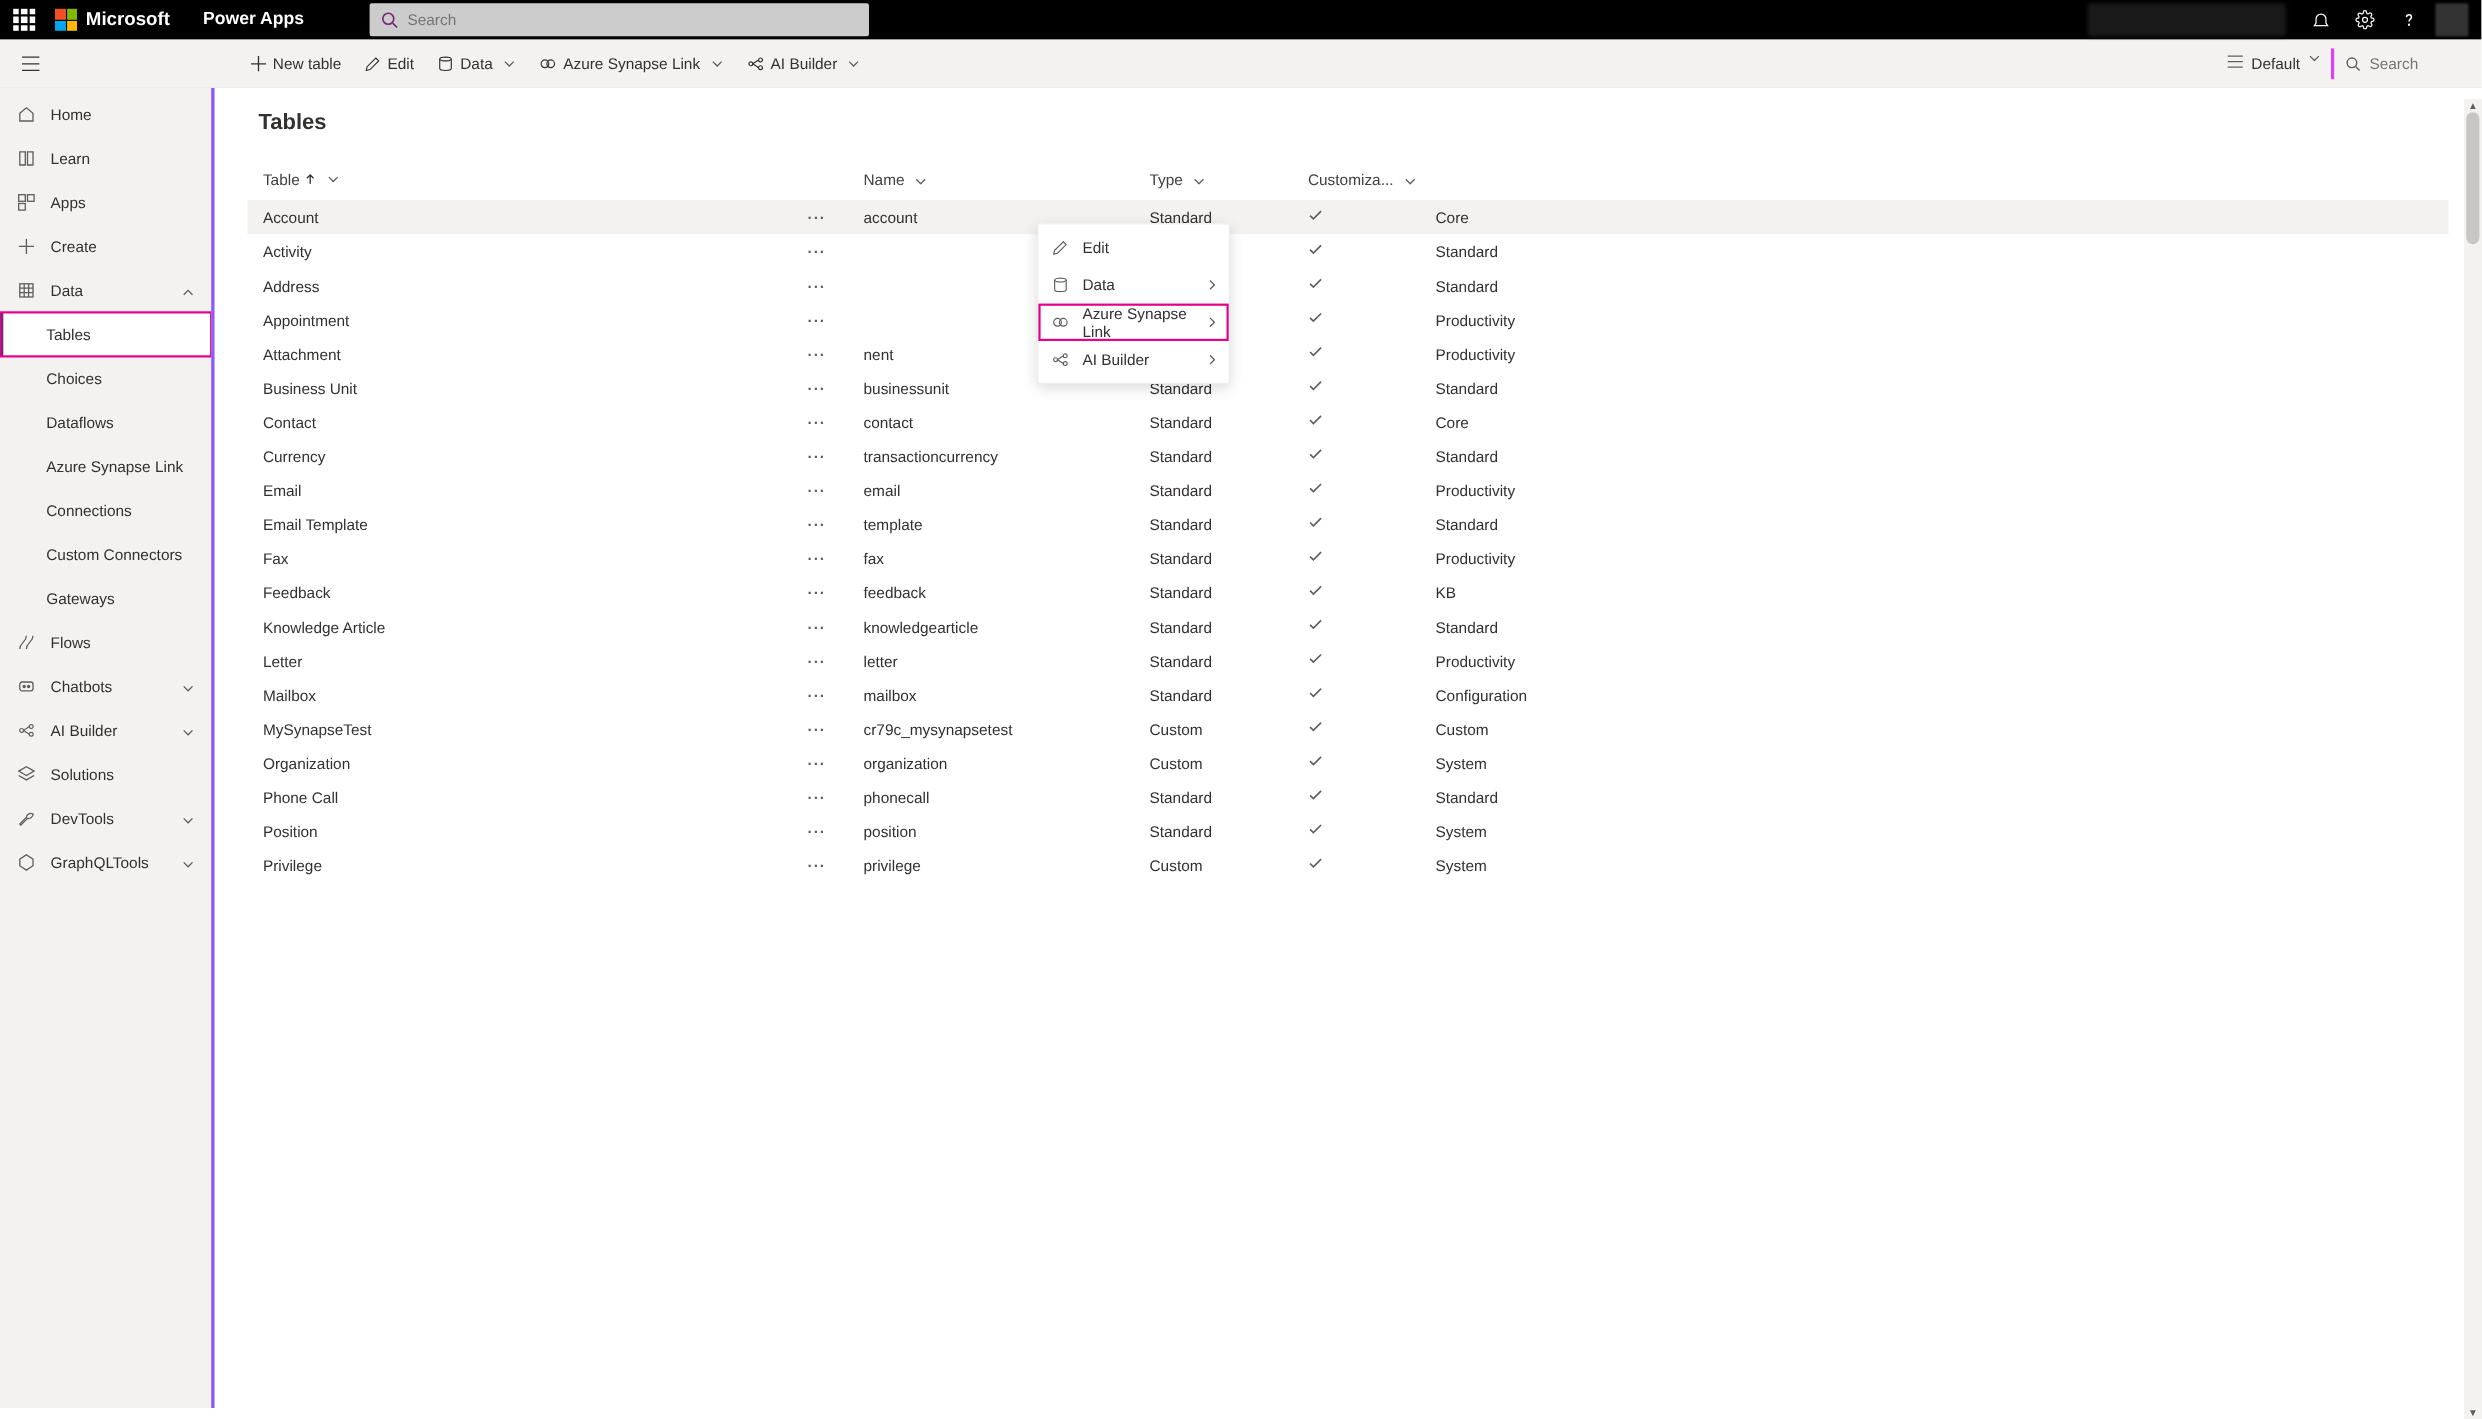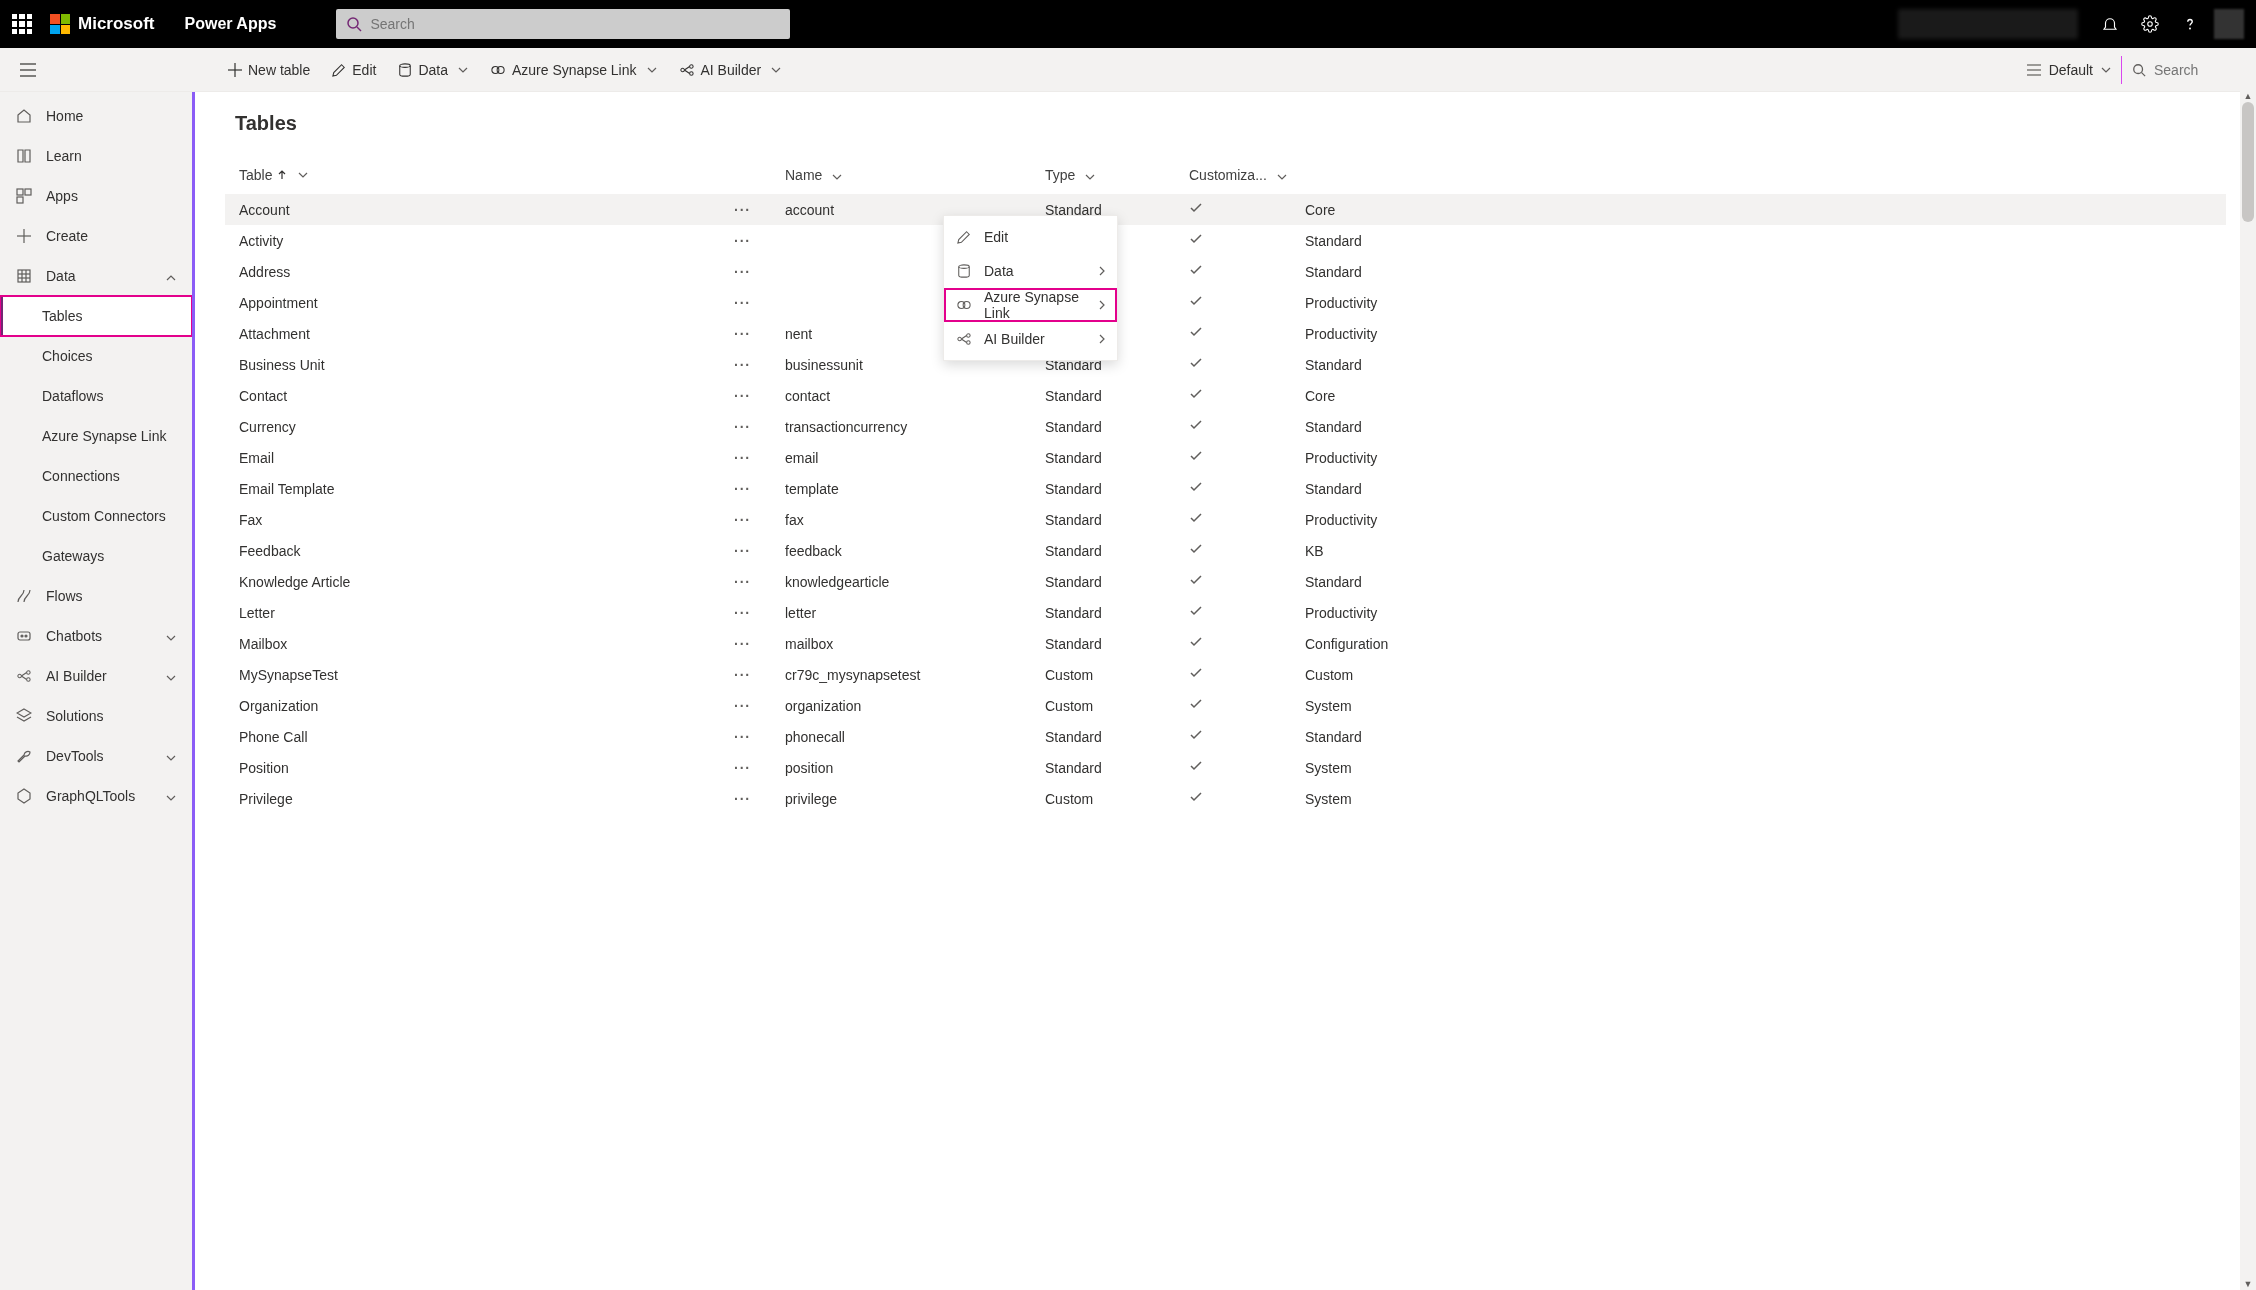--- a/index.html
+++ b/index.html
@@ -1,19 +1,19 @@
 <!DOCTYPE html>
 <html><head>
 <meta charset="utf-8">
 <style>
   * { box-sizing: border-box; margin: 0; padding: 0; }
   body { font-family: 'Segoe UI', Tahoma, sans-serif; font-size: 14px; color: #323130; background: #fff; overflow: hidden; }
   
   
-  .top-header { height: 48px; background: #000; display: flex; align-items: center; color: #fff; padding: 0 12px; }
+  .top-header { height: 36px; background: #000; display: flex; align-items: center; color: #fff; padding: 0 12px; }
   .waffle { width: 20px; height: 20px; display: grid; grid-template-columns: repeat(3,1fr); grid-template-rows: repeat(3,1fr); gap: 2px; margin-right: 18px; cursor: pointer; }
   .waffle span { background: #fff; }
   .ms-logo { display: flex; align-items: center; gap: 8px; margin-right: 30px; }
   .ms-logo-squares { width: 20px; height: 20px; display: grid; grid-template-columns: 1fr 1fr; grid-template-rows: 1fr 1fr; gap: 1px; }
   .ms-logo-squares span:nth-child(1){background:#f25022;}
   .ms-logo-squares span:nth-child(2){background:#7fba00;}
   .ms-logo-squares span:nth-child(3){background:#00a4ef;}
   .ms-logo-squares span:nth-child(4){background:#ffb900;}
   .ms-text { font-size: 17px; font-weight: 600; }
   .app-name { font-size: 16px; font-weight: 600; margin-right: auto; }
@@ -25,21 +25,21 @@
   .header-icon { width: 40px; height: 46px; display: flex; align-items: center; justify-content: center; cursor: pointer; color: #fff; }
   .avatar { width: 30px; height: 30px; background: #333; border-radius: 0; margin-left: 4px; filter:blur(1px);}
   
   
   .command-bar { height: 44px; background: #f3f2f1; border-bottom: 1px solid #edebe9; display: flex; align-items: center; padding-left: 8px; padding-right: 12px; }
   .hamburger { width: 40px; display:flex; justify-content:center; cursor:pointer; }
   .cmd-items { display: flex; gap: 2px; margin-left: 170px; }
   .cmd-item { display: flex; align-items: center; gap: 6px; padding: 6px 10px; cursor: pointer; border-radius: 2px; }
   .cmd-chevron { margin-left: 4px; }
   .cmd-spacer { flex: 1; }
-  .view-switch { display: flex; align-items: center; gap: 8px; padding: 6px 10px; cursor:pointer; border-right: 1px solid #d946ef; }
+  .view-switch { display: flex; gap: 8px; padding: 6px 10px; cursor:pointer; border-right: 3px solid #d946ef; }
   .cmd-search { display: flex; align-items: center; gap: 8px; padding: 6px 10px; }
   .cmd-search input { border:none; background:transparent; outline:none; font-size:14px; width:80px; }
   
   
   .layout { display: flex; height: calc(100vh - 90px); }
   .sidebar { width: 195px; background: #f3f2f1; border-right: 3px solid #8b5cf6; overflow-y: auto; padding-top: 4px; }
   .nav-item { display: flex; align-items: center; height: 40px; padding: 0 16px; cursor: pointer; gap: 14px; color: #323130; }
   .nav-item.sub { padding-left: 42px; }
   .nav-item.active { background: #fff; border-left: 3px solid #742774; padding-left: 39px; font-weight:400; }
   .nav-item .chev { margin-left: auto; }

